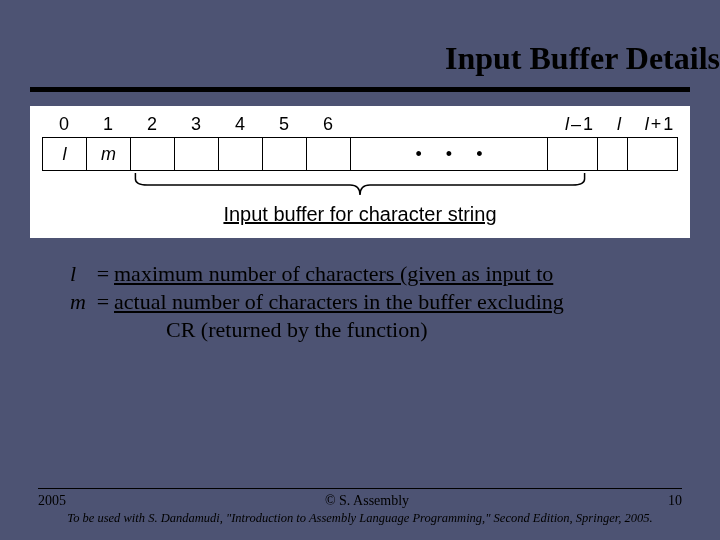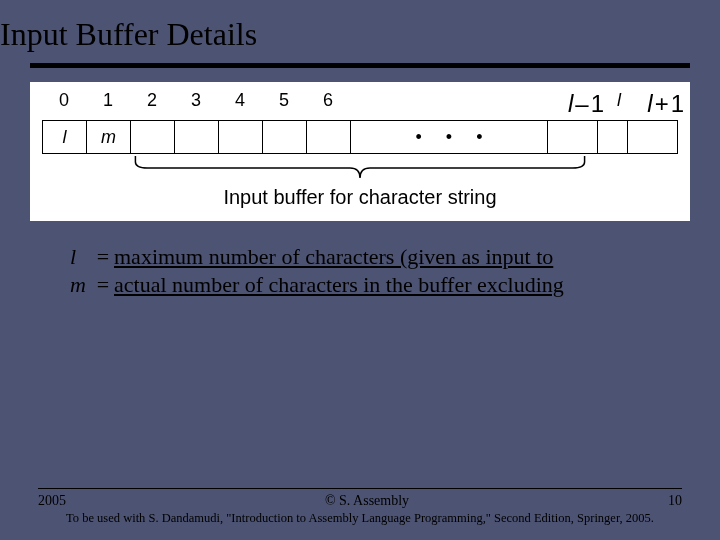--- a/index.html
+++ b/index.html
@@ -9,24 +9,24 @@
     font-family: "Times New Roman", Times, serif;
     color: #000;
     position: relative;
   }
   .slide {
     position: absolute;
     left: 0; top: 0;
     width: 720px; height: 540px;
   }
   .title {
-    text-align: left;
+    text-align: right;
     font-size: 32px;
-    margin-top: 16px;
-    font-weight: normal;
+    margin-top: 40px;
+    font-weight: bold;
   }
   .hr {
     margin: 10px 30px 0 30px;
     border-top: 5px solid #000;
   }
   .figure {
     background: #fff;
     margin: 14px 30px 0 30px;
     padding: 8px 6px 12px 6px;
     font-family: Arial, Helvetica, sans-serif;
@@ -34,21 +34,21 @@
   .indices {
     display: flex;
     margin-left: 6px;
   }
   .idx {
     width: 44px;
     text-align: center;
     font-size: 18px;
   }
   .idx-gap { flex: 1; }
-  .idx-r { width: 50px; text-align: right; font-size: 24px; font-style: italic; }
+  .idx-r { width: 50px; text-align: center; font-size: 18px; font-style: italic; }
   .idx-r .op { font-style: normal; margin: 0 2px; }
   .idx-l { width: 30px; text-align: center; font-size: 18px; font-style: italic;}
   .buffer {
     display: flex;
     border: 1.5px solid #000;
     border-right: none;
     margin: 2px 6px 0 6px;
     height: 34px;
   }
   .cell {
@@ -75,20 +75,21 @@
   .brace-wrap {
     position: relative;
     height: 28px;
     margin: 0 6px;
   }
   .brace-wrap svg { width: 100%; height: 28px; display: block; }
   .caption {
     text-align: center;
     font-size: 20px;
     margin-top: 4px;
+    text-decoration: underline;
   }
   .defs {
     margin: 22px 70px 0 70px;
     font-size: 22px;
     line-height: 1.28;
   }
   .defs .row { display: flex; }
   .defs .sym { font-style: italic; width: 22px; text-align: left; }
   .defs .eq { width: 22px; text-align: center; }
   .defs .txt { flex: 1; text-decoration: underline; }
@@ -105,20 +106,21 @@
   }
   .footrow {
     display: flex;
     justify-content: space-between;
     font-size: 14px;
   }
   .footsub {
     text-align: center;
     font-size: 12.5px;
     margin-top: 2px;
+    font-style: italic;
   }
 </style>
 </head>
 <body>
 
 <div class="slide">
 
   <h1 class="title">Input Buffer Details</h1>
   <div class="hr"></div>
 
@@ -168,20 +170,21 @@
     <div class="row">
       <span class="sym">l</span>
       <span class="eq">=</span>
       <span class="txt">maximum number of characters (given as input to</span>
     </div>
     <div class="row">
       <span class="sym">m</span>
       <span class="eq">=</span>
       <span class="txt">actual number of characters in the buffer excluding</span>
     </div>
+    <div class="cont">CR (returned by the function)</div>
   </div>
 
   <div class="footer">
     <div class="footline"></div>
     <div class="footrow">
       <span>2005</span>
       <span>© S. Assembly</span>
       <span>10</span>
     </div>
     <div class="footsub">To be used with S. Dandamudi, "Introduction to Assembly Language Programming," Second Edition, Springer, 2005.</div>

